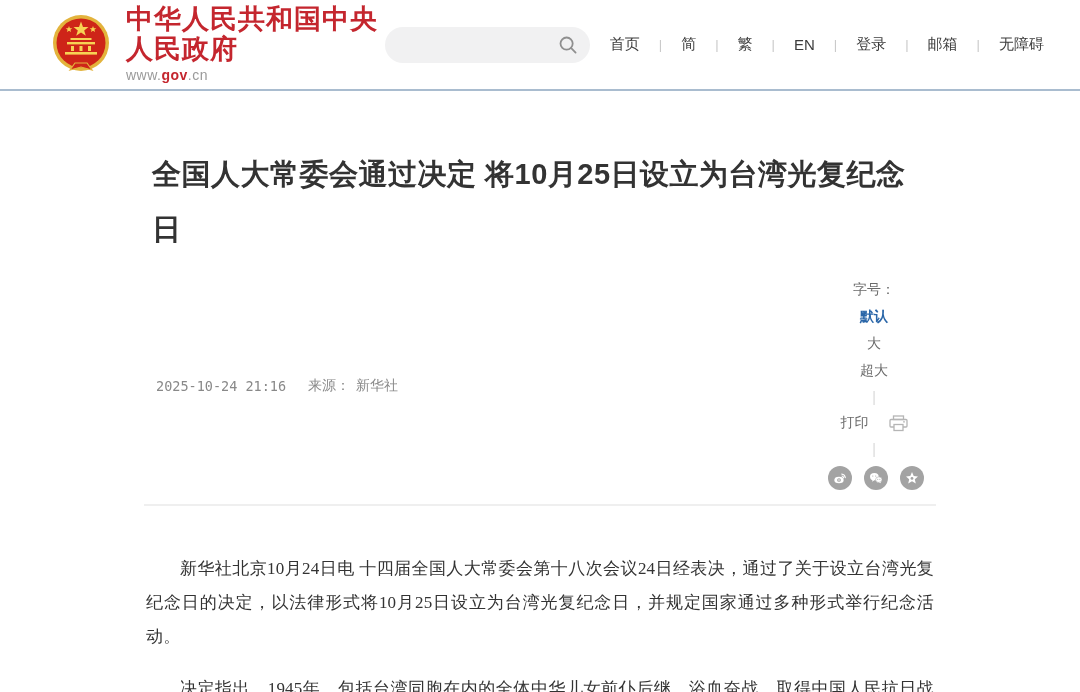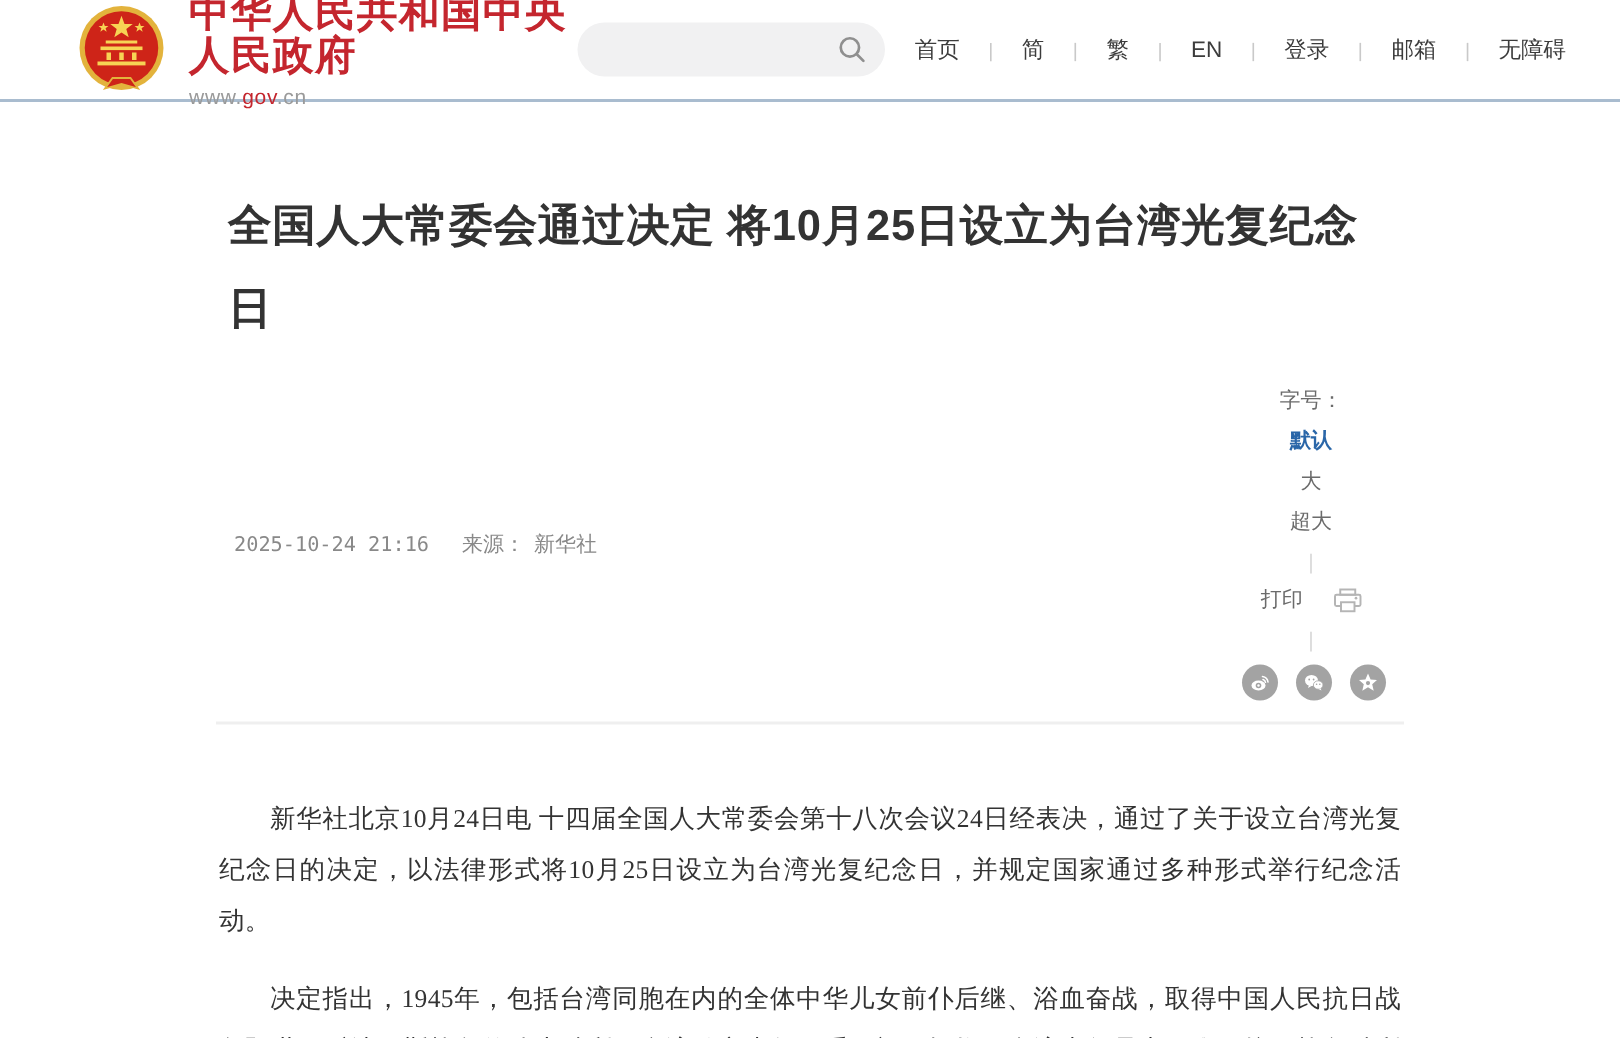--- a/index.html
+++ b/index.html
@@ -1,27 +1,27 @@
 <!DOCTYPE html>
 <html><head>
 <meta charset="utf-8">
 <style>
   * { margin: 0; padding: 0; box-sizing: border-box; }
   html, body { width: 1080px; height: 692px; background: #ffffff; overflow: hidden;
     font-family: "Liberation Sans", "DejaVu Sans", sans-serif; }
 
   
-  .header { height: 68px; background: #fff; border-bottom: 2px solid #a9bccf;
+  .header { height: 91px; background: #fff; border-bottom: 2px solid #a9bccf;
     display: flex; align-items: center; padding: 0 36px 0 50px; }
   .brand { display: flex; align-items: center; gap: 14px; }
   .emblem { width: 62px; height: 62px; flex: 0 0 auto; }
   .brand-text { display: flex; flex-direction: column; line-height: 1.1; }
   .site-name { color: #c4262e; font-size: 27px; font-weight: bold; letter-spacing: 1px; }
   .site-url { font-size: 14px; margin-top: 4px; color: #9a9a9a; letter-spacing: .5px; }
-  .site-url .gov { color: #c4262e; }
+  .site-url .gov { color: #c4262e; font-weight: bold; }
 
   .header-right { margin-left: auto; display: flex; align-items: center; }
   .search-box { width: 205px; height: 36px; background: #f1f1f2; border-radius: 18px;
     display: flex; align-items: center; padding: 0 12px 0 16px; margin-right: 20px; }
   .search-box input { flex: 1; border: none; outline: none; background: transparent;
     font-size: 14px; color: #333; min-width: 0; font-family: inherit; }
   .search-icon-svg { flex: 0 0 auto; }
 
   .top-nav { display: flex; align-items: center; font-size: 15px; color: #3c3c3c; white-space: nowrap; gap: 11px; }
   .top-nav .nav-link { color: #3c3c3c; cursor: pointer; }

